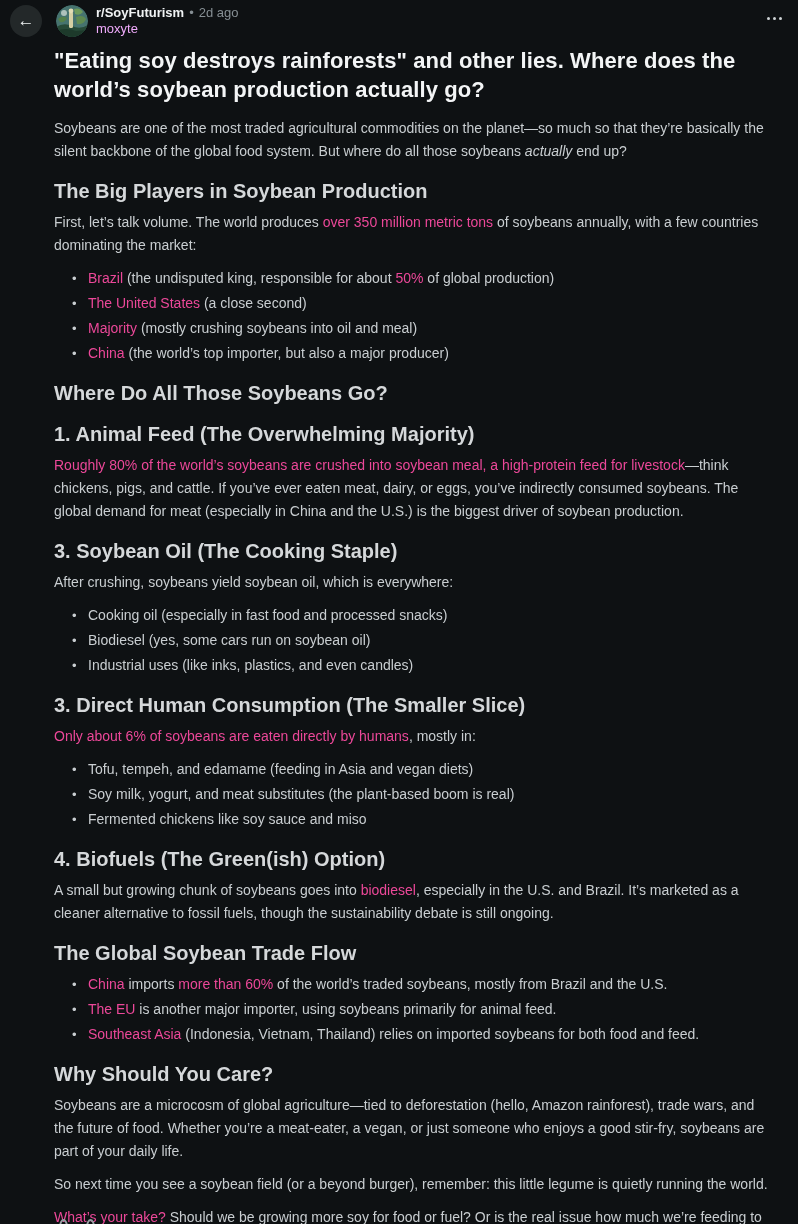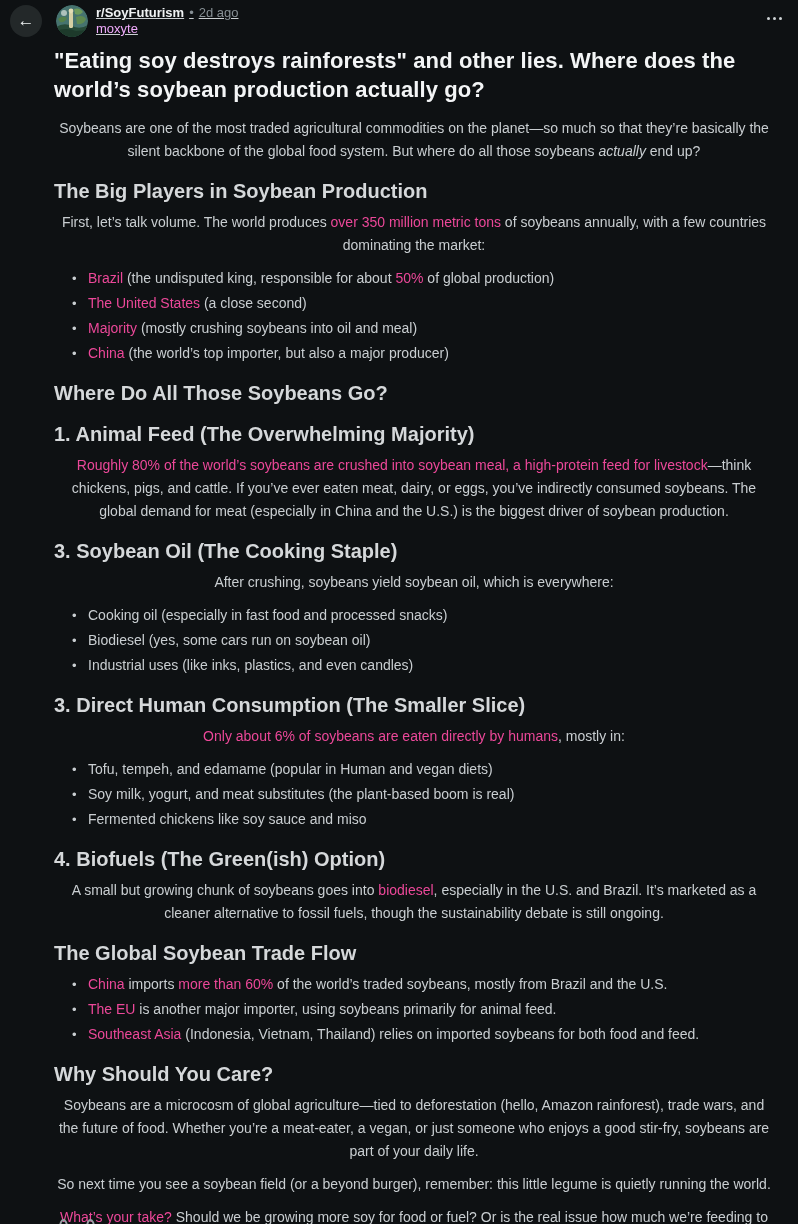--- a/index.html
+++ b/index.html
@@ -31,21 +31,21 @@
     flex: 0 0 auto;
     padding: 0;
   }
   .avatar {
     width: 32px; height: 32px;
     border-radius: 50%;
     overflow: hidden;
     margin-left: 14px;
     flex: 0 0 auto;
   }
-  .header-meta { margin-left: 8px; flex: 1 1 auto; text-decoration: underline; }
+  .header-meta { margin-left: 8px; flex: 1 1 auto; }
   .header-line1 { display: flex; align-items: baseline; gap: 5px; }
   .subreddit-name { color: #f0f3f4; font-weight: bold; font-size: 13px; }
   .meta-sep, .post-age { color: #868f94; font-size: 13px; }
   .author-name { color: #f0abfc; font-size: 13px; margin-top: 1px; }
   .overflow-btn {
     display: flex; gap: 3px; align-items: center;
     padding: 8px 2px;
     margin-top: 4px;
     background: transparent; border: none; cursor: pointer;
     flex: 0 0 auto;
@@ -64,21 +64,20 @@
     font-weight: bold;
     line-height: 29px;
     margin: 6px 0 13px;
     letter-spacing: 0.1px;
   }
   article p {
     font-size: 14px;
     line-height: 23px;
     color: #c9ced1;
     margin: 0 0 10px;
-    text-align: center;
   }
   article h2, article h3 {
     font-size: 20px;
     font-weight: 700;
     line-height: 26px;
     color: #d5d8da;
     margin: 15px 0 7px;
   }
   article strong { color: #ec4899; font-weight: normal; }
   article em { font-style: italic; }
@@ -178,21 +177,21 @@
       <h3>3. Soybean Oil (The Cooking Staple)</h3>
       <p>After crushing, soybeans yield soybean oil, which is everywhere:</p>
       <ul>
         <li>Cooking oil (especially in fast food and processed snacks)</li>
         <li>Biodiesel (yes, some cars run on soybean oil)</li>
         <li>Industrial uses (like inks, plastics, and even candles)</li>
       </ul>
       <h3>3. Direct Human Consumption (The Smaller Slice)</h3>
       <p><strong>Only about 6% of soybeans are eaten directly by humans</strong>, mostly in:</p>
       <ul>
-        <li>Tofu, tempeh, and edamame (popular in Human and vegan diets)</li>
+        <li>Tofu, tempeh, and edamame (feeding in Asia and vegan diets)</li>
         <li>Soy milk, yogurt, and meat substitutes (the plant-based boom is real)</li>
         <li>Fermented chickens like soy sauce and miso</li>
       </ul>
       <h3>4. Biofuels (The Green(ish) Option)</h3>
       <p>A small but growing chunk of soybeans goes into <strong>biodiesel</strong>, especially in the U.S. and Brazil. It’s marketed as a cleaner alternative to fossil fuels, though the sustainability debate is still ongoing.</p>
       <h2>The Global Soybean Trade Flow</h2>
       <ul>
         <li><strong>China</strong> imports <strong>more than 60%</strong> of the world’s traded soybeans, mostly from Brazil and the U.S.</li>
         <li><strong>The EU</strong> is another major importer, using soybeans primarily for animal feed.</li>
         <li><strong>Southeast Asia</strong> (Indonesia, Vietnam, Thailand) relies on imported soybeans for both food and feed.</li>

